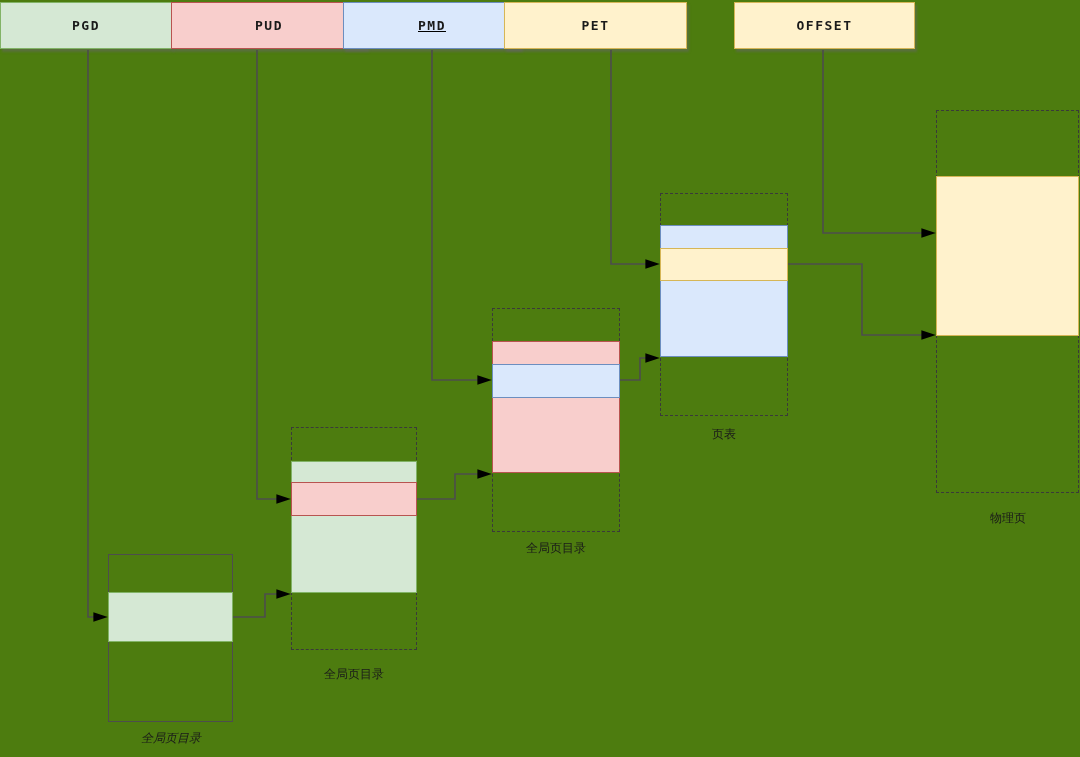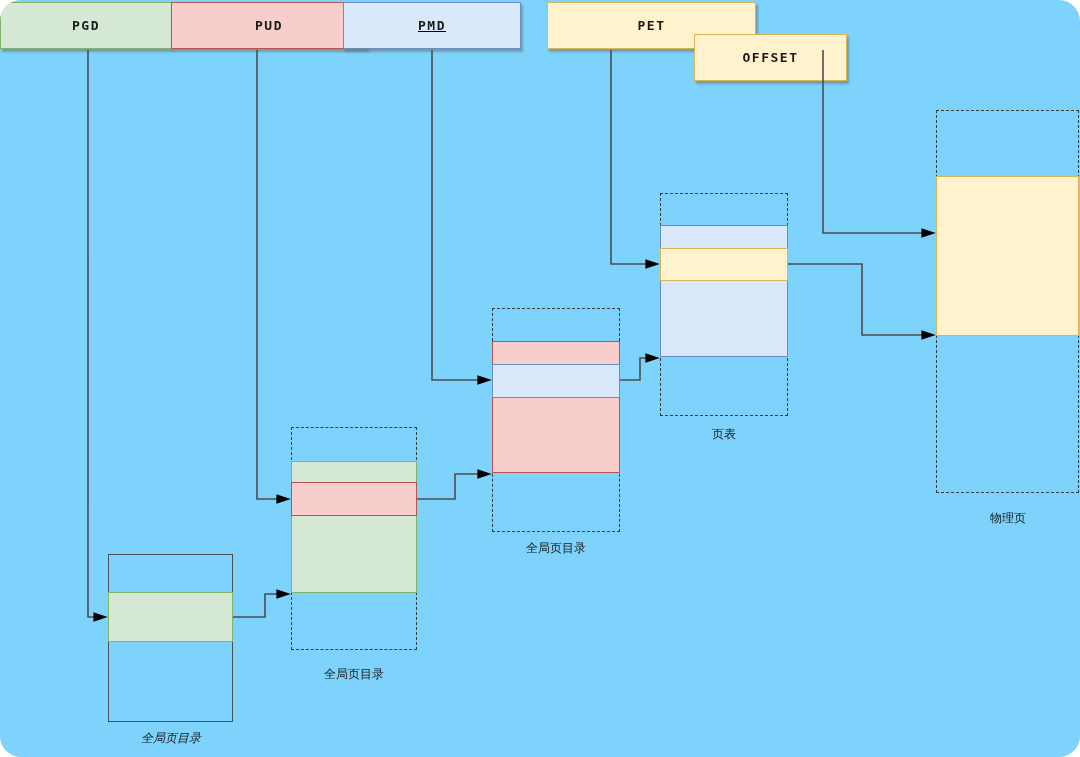--- a/index.html
+++ b/index.html
@@ -1,36 +1,35 @@
 <!DOCTYPE html>
 <html><head>
 <meta charset="utf-8">
 <style>
   html,body{margin:0;padding:0;background:#ffffff;}
   .canvas{
-    position:relative;width:1080px;height:757px;background:#7dd3fc;overflow:hidden;
+    position:relative;width:1080px;height:757px;background:#4d7c0f;overflow:hidden;
     font-family:"DejaVu Sans","Liberation Sans",sans-serif;
-    border-radius:21px;
   }
   
   .seg{
     position:absolute;top:2px;height:47px;box-sizing:border-box;
     border:1.5px solid #000;
     display:flex;align-items:center;justify-content:center;
     box-shadow:2px 3px 2px rgba(102,102,102,0.5);
   }
   .seg span{
     font-size:13px;font-weight:bold;letter-spacing:1.5px;color:#1a1a1a;
     font-family:"DejaVu Sans Mono","Liberation Mono",monospace;
   }
   .seg-pgd{left:0;width:172px;}
   .seg-pud{left:171px;width:196px;}
   .seg-pmd{left:343px;width:178px;text-decoration:underline;}
-  .seg-pet{left:547px;width:209px;}
-  .seg-offset{left:694px;width:153px;margin-top:32px;}
+  .seg-pet{left:504px;width:183px;}
+  .seg-offset{left:734px;width:181px;}
 
   
   .tbl{position:absolute;box-sizing:border-box;}
   .tbl-solid{border:1.5px solid #4d4d4d;}
   .tbl-dashed{border:1px dashed #3a3a3a;}
   .fillblock,.rowblock{
     position:absolute;left:-1px;right:-1px;box-sizing:border-box;border:1px solid;
   }
   
   .tbl-global{left:108px;top:554px;width:125px;height:168px;}

